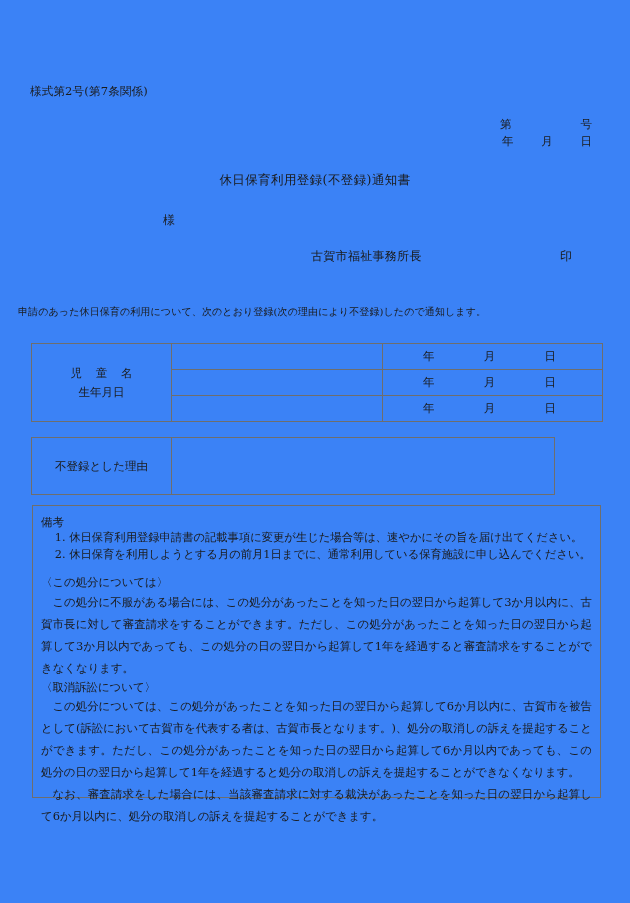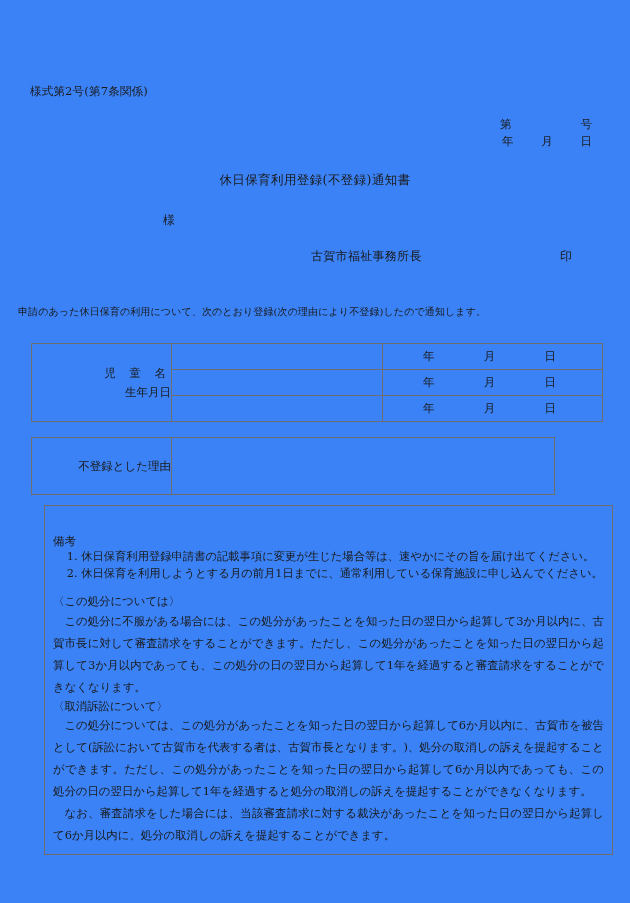--- a/index.html
+++ b/index.html
@@ -93,21 +93,21 @@
     padding: 0;
     vertical-align: middle;
   }
 
   #child-table { top: 343px; }
   #child-table .lbl-col { width: 139px; }
   #child-table .name-col { width: 210px; }
   #child-table .date-col { width: 219px; }
 
   .label-cell {
-    text-align: right;
+    text-align: center;
     line-height: 19px;
   }
   .sp-wide { letter-spacing: 5px; padding-left: 5px; }
 
   .date-cell {
     height: 25px;
   }
   .date-inner {
     display: flex;
     width: 133px;
@@ -115,27 +115,27 @@
     justify-content: space-between;
   }
 
   #reason-table { top: 437px; }
   #reason-table .lbl-col { width: 139px; }
   #reason-table td { height: 56px; }
 
   
   #remarks-box {
     position: absolute;
-    left: 44px;
+    left: 32px;
     top: 505px;
     width: 569px;
-    height: 350px;
+    height: 293px;
     border: 1px solid #6e6e6e;
     box-sizing: border-box;
-    padding: 27px 8px 0 8px;
+    padding: 8px 8px 0 8px;
   }
   .rm-heading {
     font-size: 11.5px;
     line-height: 16px;
   }
   .rm-list {
     margin: 0;
     padding: 0;
     list-style: none;
   }

